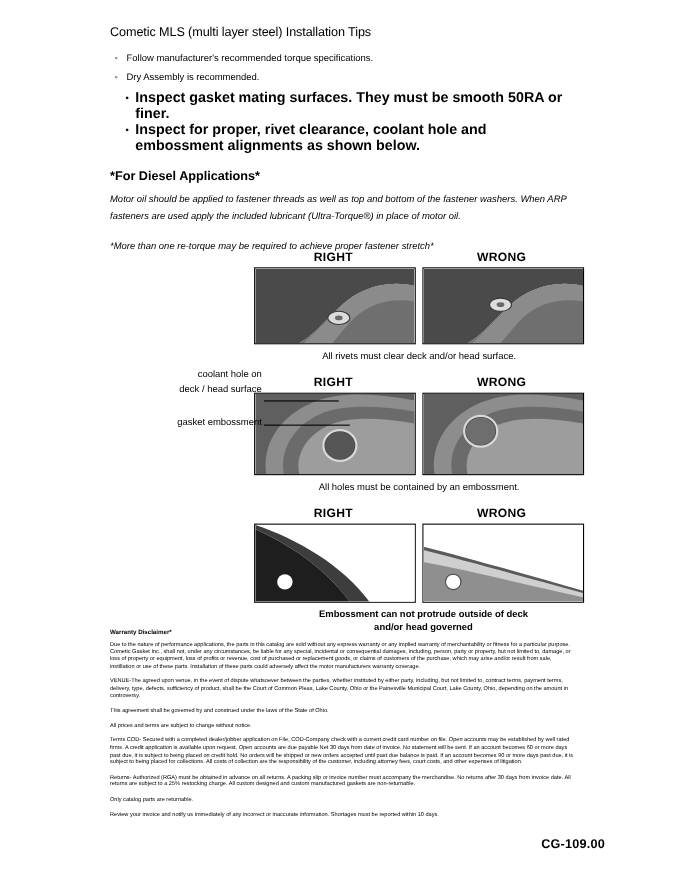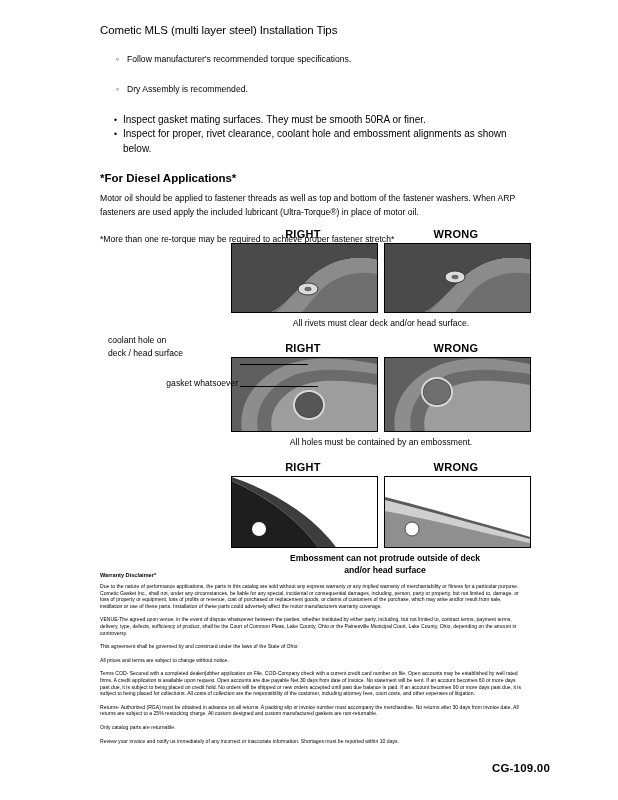--- a/index.html
+++ b/index.html
@@ -36,56 +36,58 @@
   ul.bullets {
     list-style: none;
     margin: 0;
     padding: 0;
   }
   ul.bullets > li {
     position: relative;
     padding-left: 11px;
     font-size: 8.6px;
     line-height: 14.4px;
-    margin: 16px;
+    margin: 4px;
   }
   ul.bullets > li::before {
     content: "\25E6";
     position: absolute;
     left: 0;
     top: 0;
     font-size: 8.6px;
   }
   ul.subbullets {
     list-style: none;
     margin: 0;
     padding: 0 0 0 14px;
   }
   ul.subbullets > li {
     position: relative;
     padding-left: 9px;
-    font-size: 10px;
+    font-size: 13px;
     line-height: 14.4px;
+    font-weight: bold;
   }
   ul.subbullets > li::before {
     content: "\2022";
     position: absolute;
     left: 0;
     top: 0;
     font-size: 8.6px;
   }
   h2.subtitle {
     font-size: 11.5px;
     font-weight: bold;
     margin: 16px 0 7px 0;
   }
   p.para {
     font-size: 8.6px;
     line-height: 14.2px;
     margin: 0 0 13px 0;
+    font-style: italic;
   }
   p.para.last {
     margin-bottom: 0;
   }
 
   
   .figures {
     position: absolute;
     left: 231px;
     top: 228px;
@@ -123,20 +125,21 @@
     margin-left: 8px;
     font-weight: bold;
   }
 
   
   .callouts {
     position: absolute;
     left: 108px;
     top: 334px;
     width: 130px;
+    text-align: right;
     font-size: 8.6px;
     line-height: 12.5px;
   }
   .callout-2 {
     position: absolute;
     left: 84px;
     top: 378px;
     width: 154px;
     text-align: right;
     font-size: 8.6px;
@@ -281,31 +284,31 @@
             <path d="M0,20 C40,30 95,46 145,60 L145,70 L0,70 Z" fill="#cfcfcf"></path>
             <path d="M0,34 C44,42 98,56 145,66 L145,70 L0,70 Z" fill="#8f8f8f"></path>
             <path d="M0,20 C40,30 95,46 145,60 L145,62 C96,49 40,33 0,23 Z" fill="#5a5a5a"></path>
             <circle cx="27" cy="52" r="7" fill="#ffffff" stroke="#4a4a4a" stroke-width="1"></circle>
           </svg>
         </div>
       </div>
     </div>
     <div class="fig-caption indent">
       <span>Embossment can not protrude outside of deck</span><br>
-      <span>and/or head surface</span>
+      <span>and/or head governed</span>
     </div>
   </div>
 
   <div class="callouts">
     <span>coolant hole on</span><br>
     <span>deck / head surface</span>
   </div>
   <div class="leader" style="left:240px; top:364px; width:68px;"></div>
 
-  <div class="callout-2">gasket whatsoever</div>
+  <div class="callout-2">gasket embossment</div>
   <div class="leader" style="left:240px; top:386px; width:78px;"></div>
 
   <div class="warranty">
     <h3>Warranty Disclaimer*</h3>
     <p>Due to the nature of performance applications, the parts in this catalog are sold without any express warranty or any implied warranty of merchantability or fitness for a particular purpose.  Cometic Gasket Inc., shall not, under any circumstances, be liable for any special, incidental or consequential damages, including, person, party or property, but not limited to, damage, or loss of property or equipment, loss of profits or revenue, cost of purchased or replacement goods, or claims of customers of the purchase, which may arise and/or result from sale, instillation or use of these parts.  Installation of these parts could adversely affect the motor manufacturers warranty coverage.</p>
     <p>VENUE-The agreed upon venue, in the event of dispute whatsoever between the parties, whether instituted by either party, including, but not limited to, contract terms, payment terms, delivery, type, defects, sufficiency of product, shall be the Court of Common Pleas, Lake County, Ohio or the Painesville Municipal Court, Lake County, Ohio, depending on the amount in controversy.</p>
     <p>This agreement shall be governed by and construed under the laws of the State of Ohio.</p>
     <p>All prices and terms are subject to change without notice.</p>
     <p>Terms COD- Secured with a completed dealer/jobber application on File, COD-Company check with a current credit card number on file.  Open accounts may be established by well rated firms.  A credit application is available upon request.  Open accounts are due payable Net 30 days from date of invoice.  No statement will be sent.  If an account becomes 60 or more days past due, it is subject to being placed on credit hold.  No orders will be shipped or new orders accepted until past due balance is paid.  If an account becomes 90 or more days past due, it is subject to being placed for collections.  All costs of collection are the responsibility of the customer, including attorney fees, court costs, and other expenses of litigation.</p>
     <p>Returns- Authorized (RGA) must be obtained in advance on all returns.  A packing slip or invoice number must accompany the merchandise.  No returns after 30 days from invoice date.  All returns are subject to a 25% restocking charge.  All custom designed and custom manufactured gaskets are non-returnable.</p>

